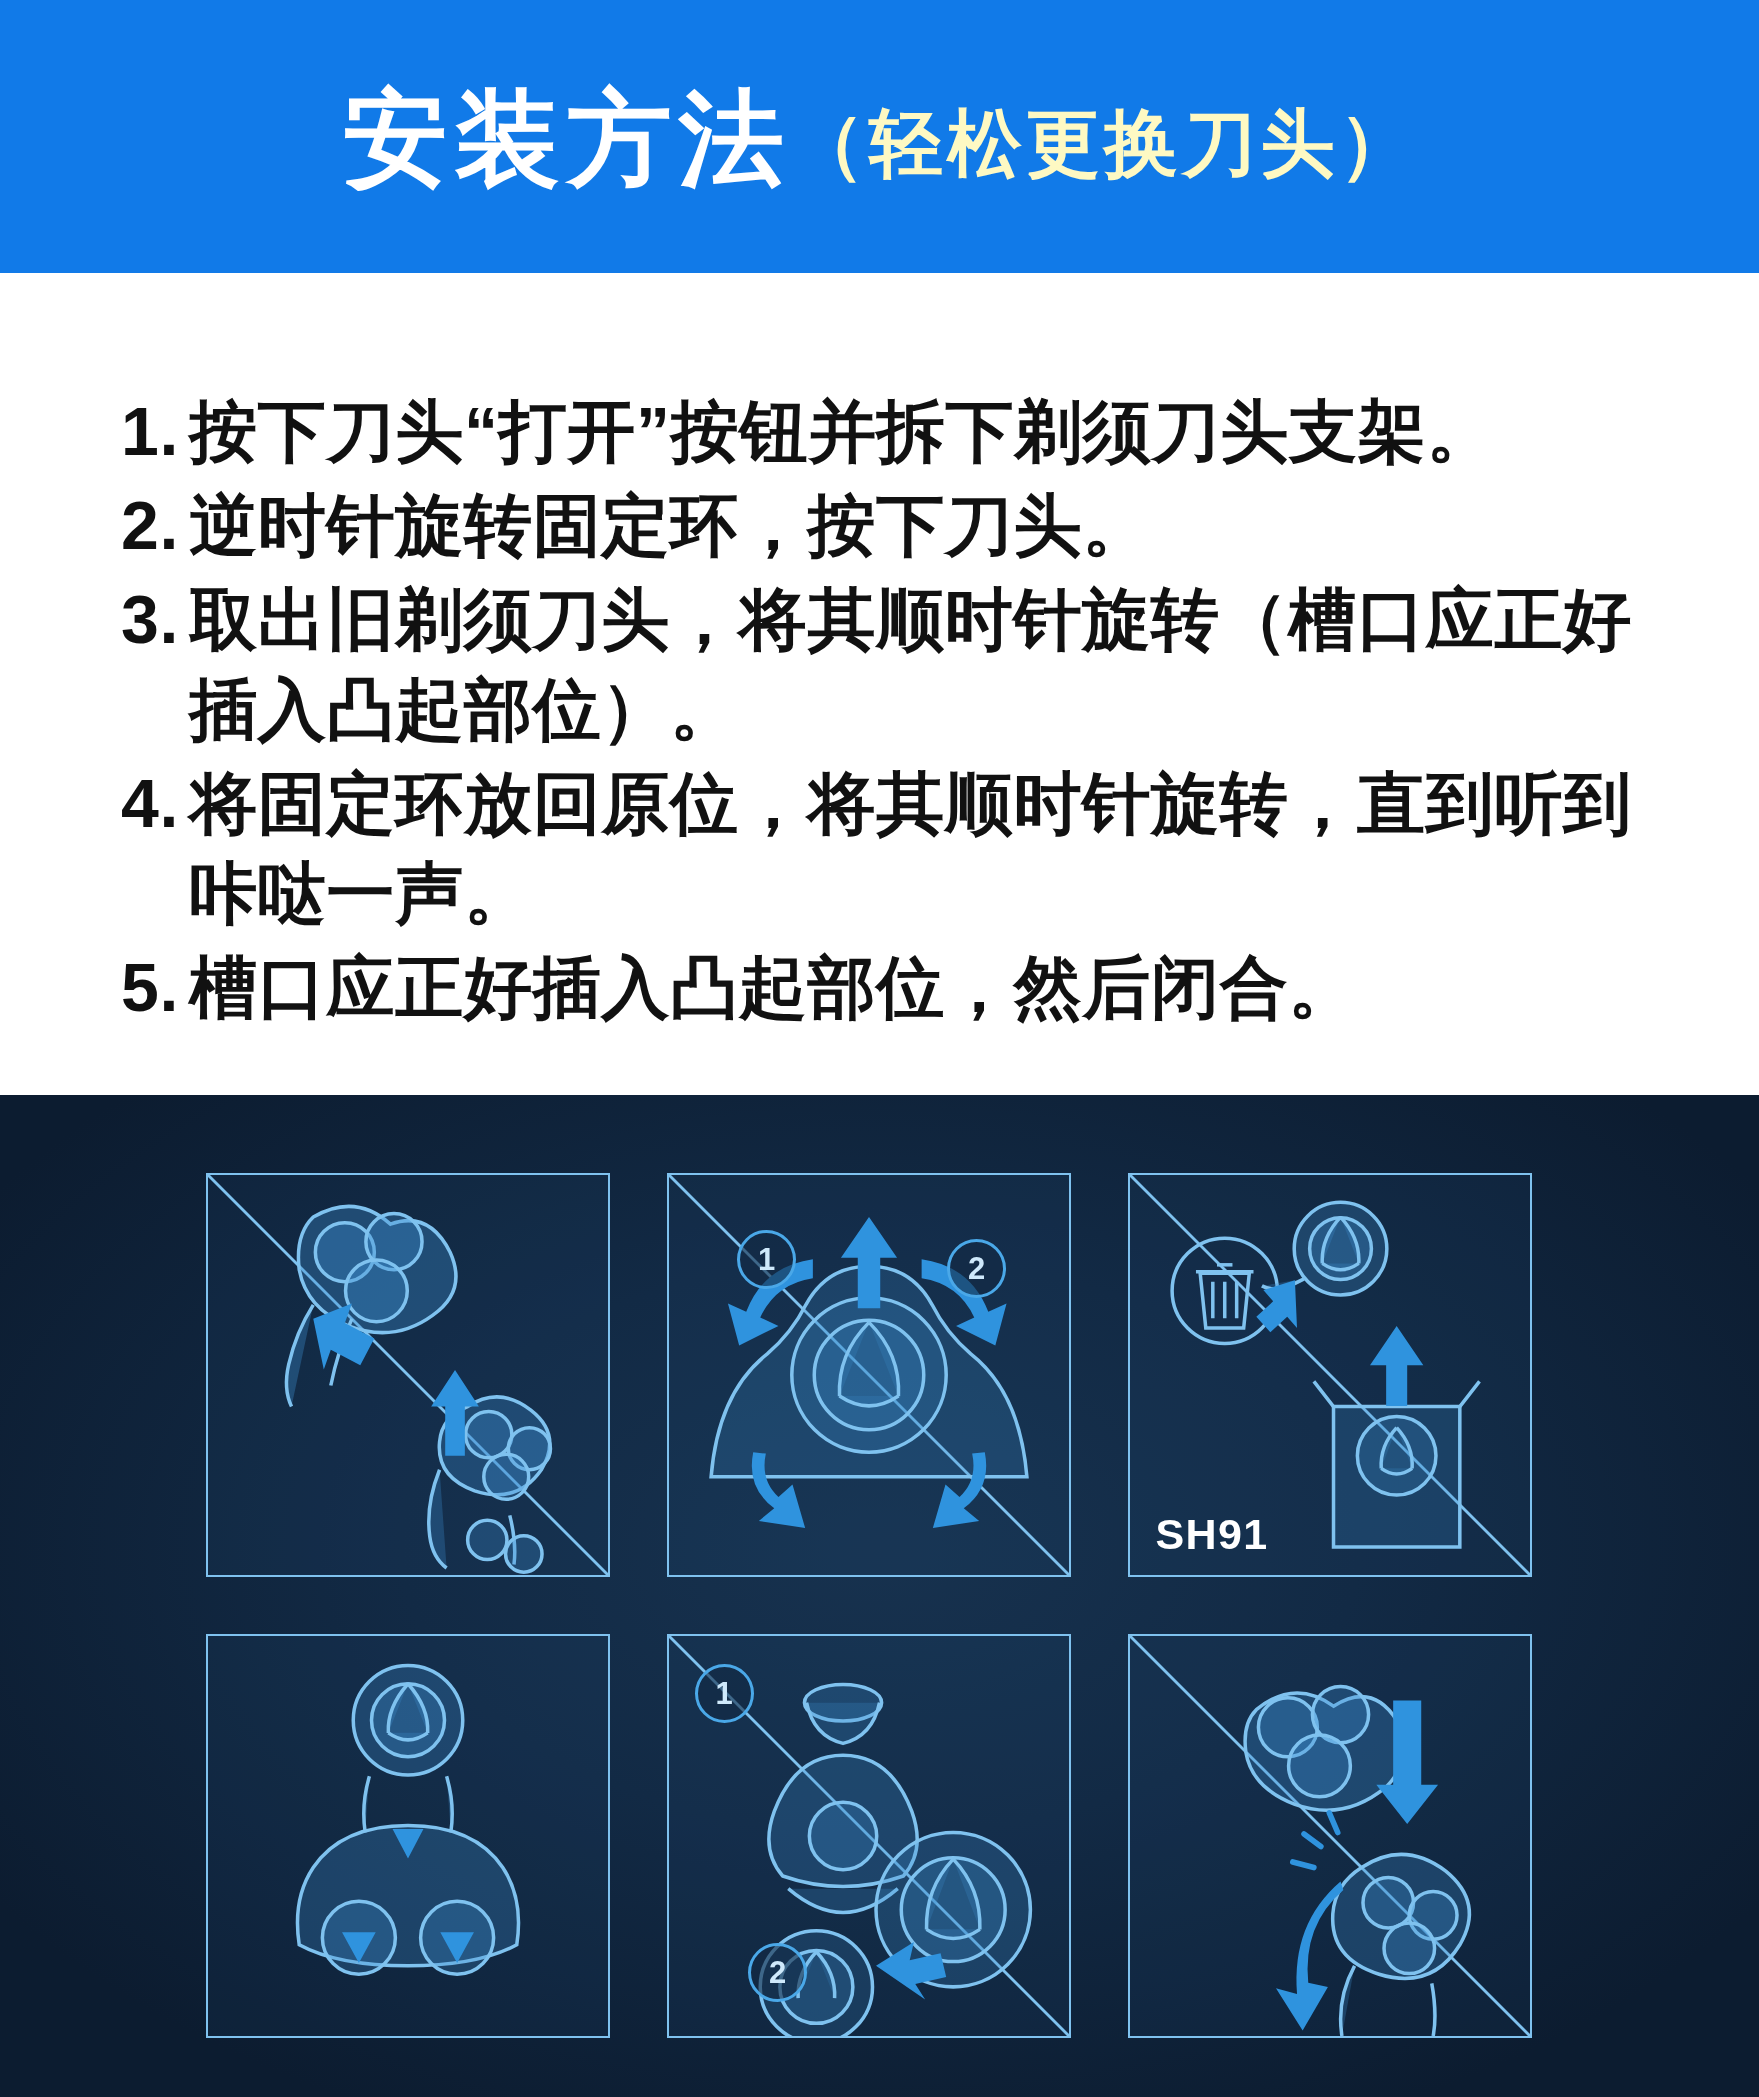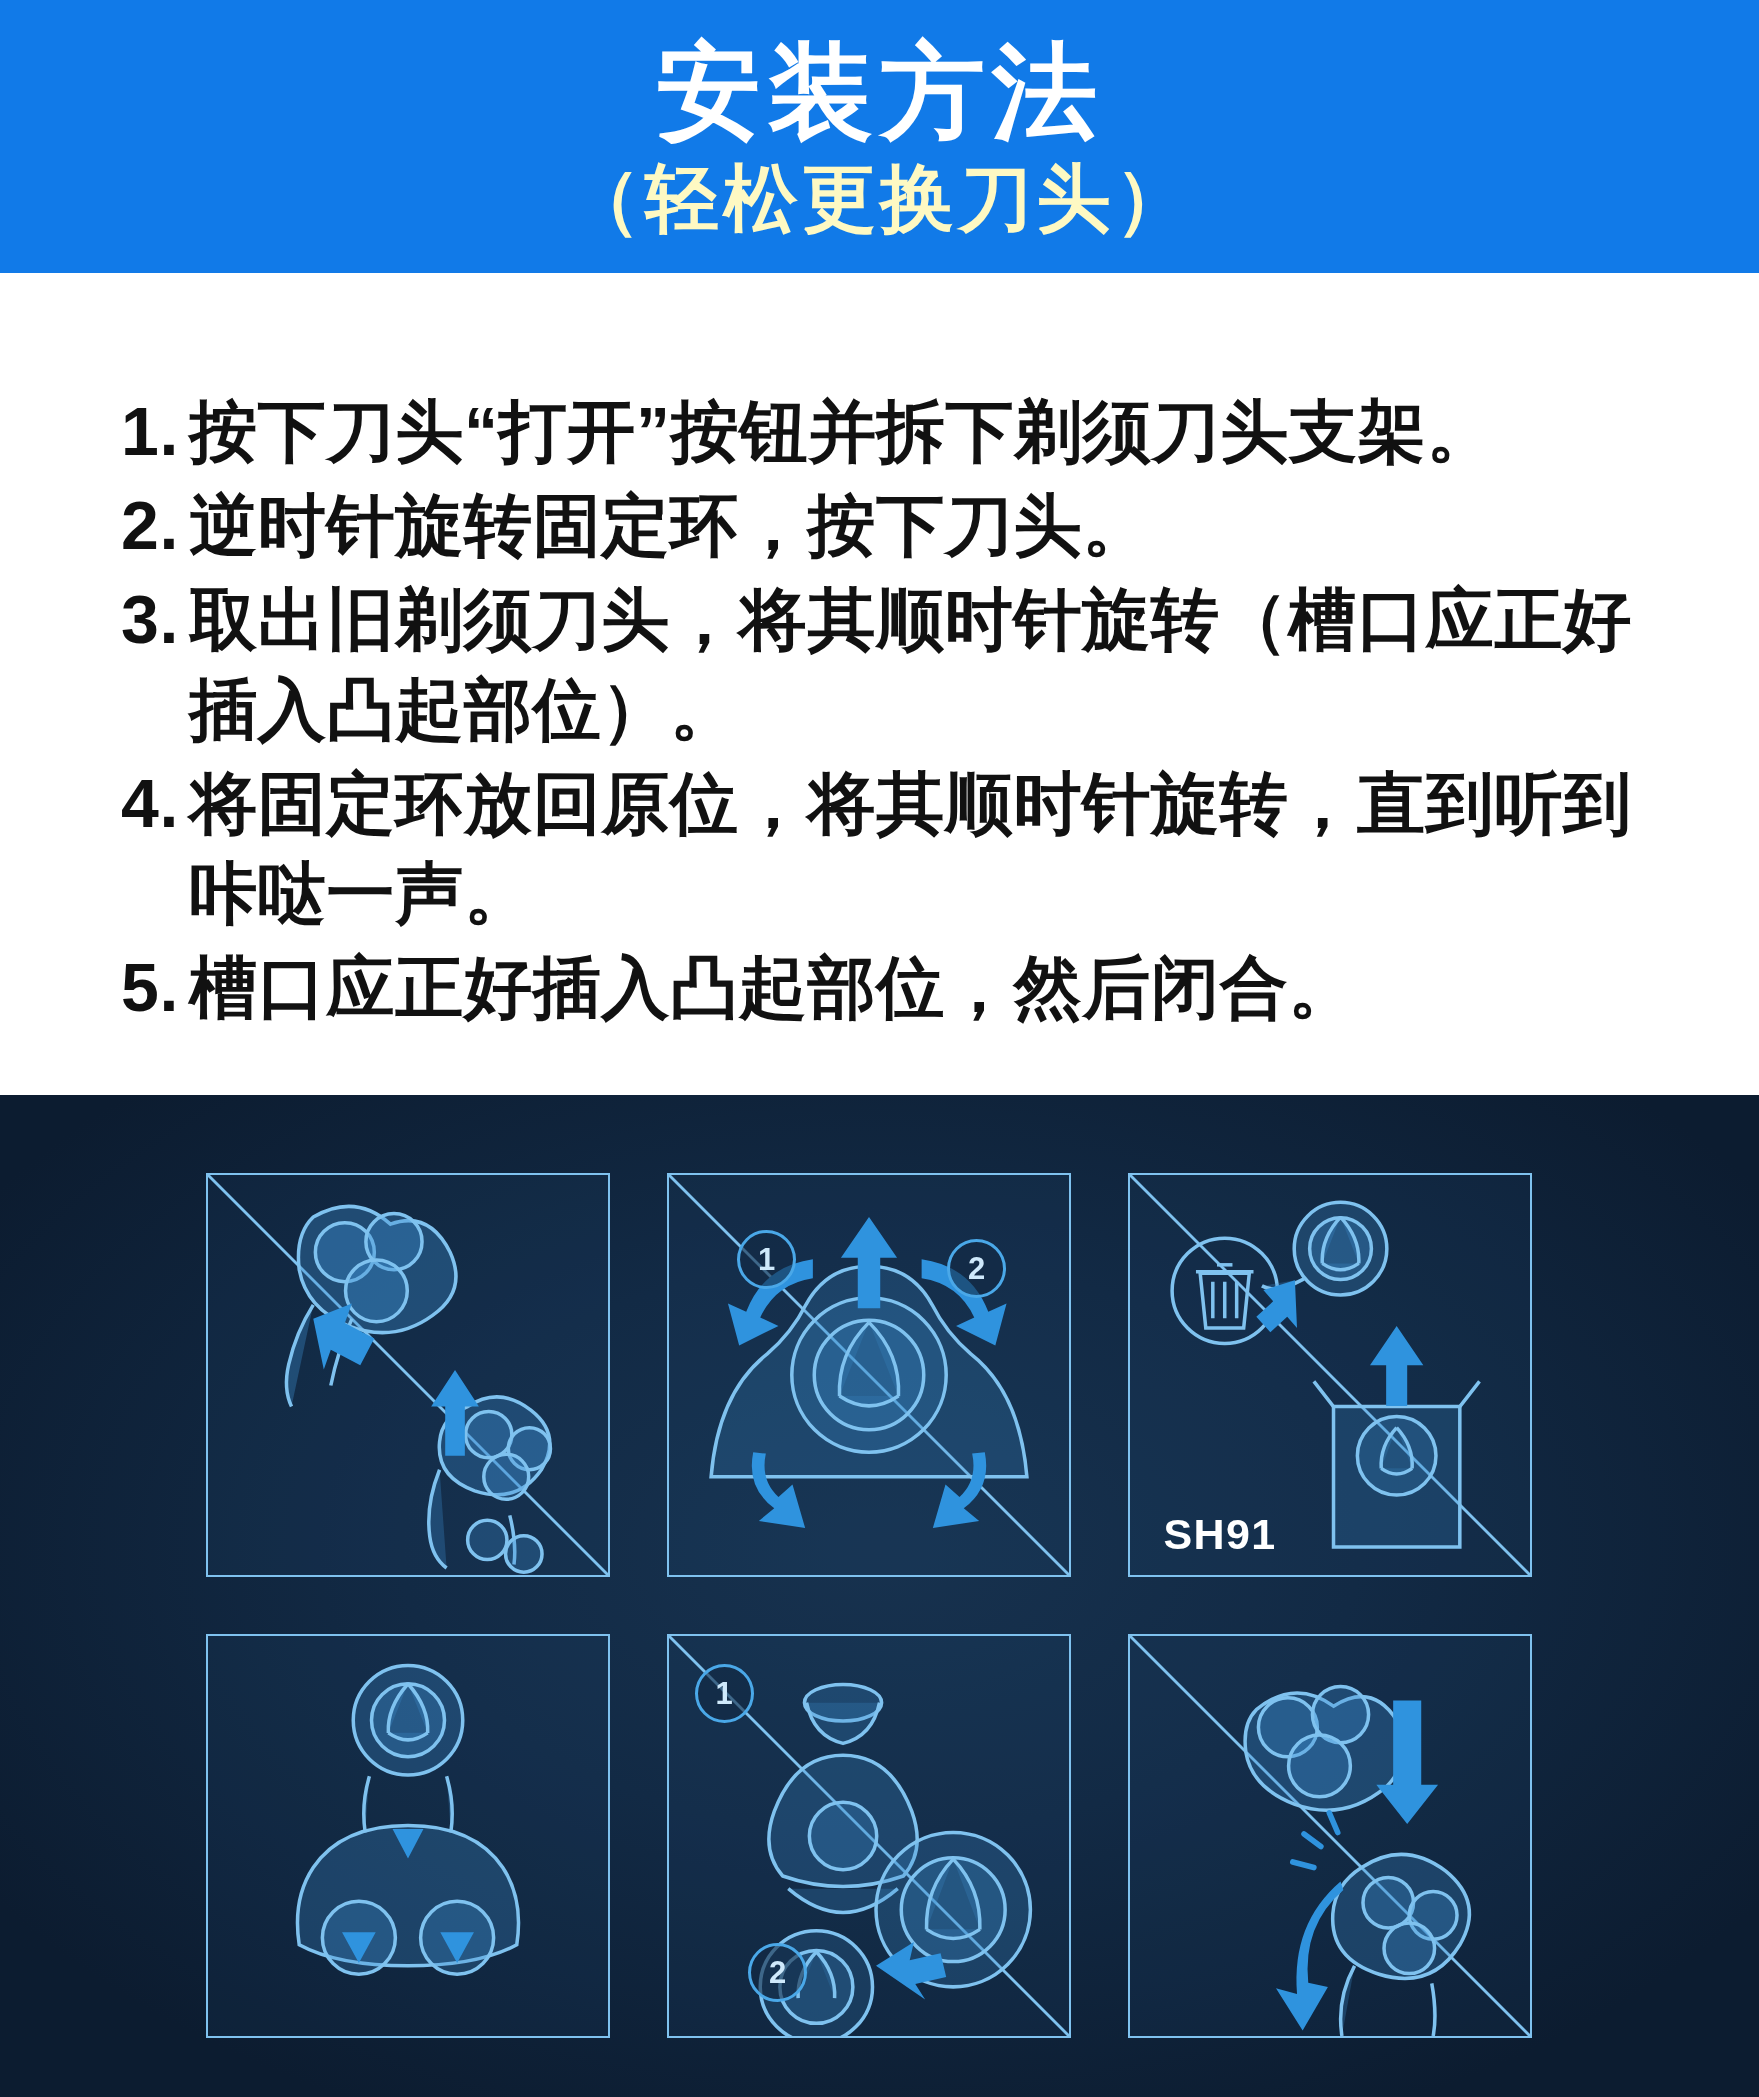--- a/index.html
+++ b/index.html
@@ -15,21 +15,21 @@
     overflow: hidden;
   }
 
   
   .banner {
     width: 1760px;
     height: 273px;
     background: #117ae8;
     box-sizing: border-box;
     display: flex;
-    flex-direction: column;
+    flex-direction: row;
     align-items: center;
     justify-content: center;
     padding-top: 5.7px;
   }
   .banner-title {
     color: #ffffff;
     font-size: 105px;
     font-weight: bold;
     letter-spacing: 7px;
     line-height: 1.05;
@@ -103,21 +103,20 @@
 
   .sh91-label {
     position: absolute;
     left: 25.5px;
     bottom: 15.6px;
     color: #ffffff;
     font-size: 43px;
     font-weight: 700;
     letter-spacing: 1.4px;
     font-family: "Liberation Sans", sans-serif;
-    margin-left: 8px;
   }
   .badge {
     position: absolute;
     width: 53px;
     height: 53px;
     border-radius: 50%;
     border: 3.5px solid #4aa8e8;
     color: #cfe9fb;
     font-size: 31px;
     font-weight: 700;

